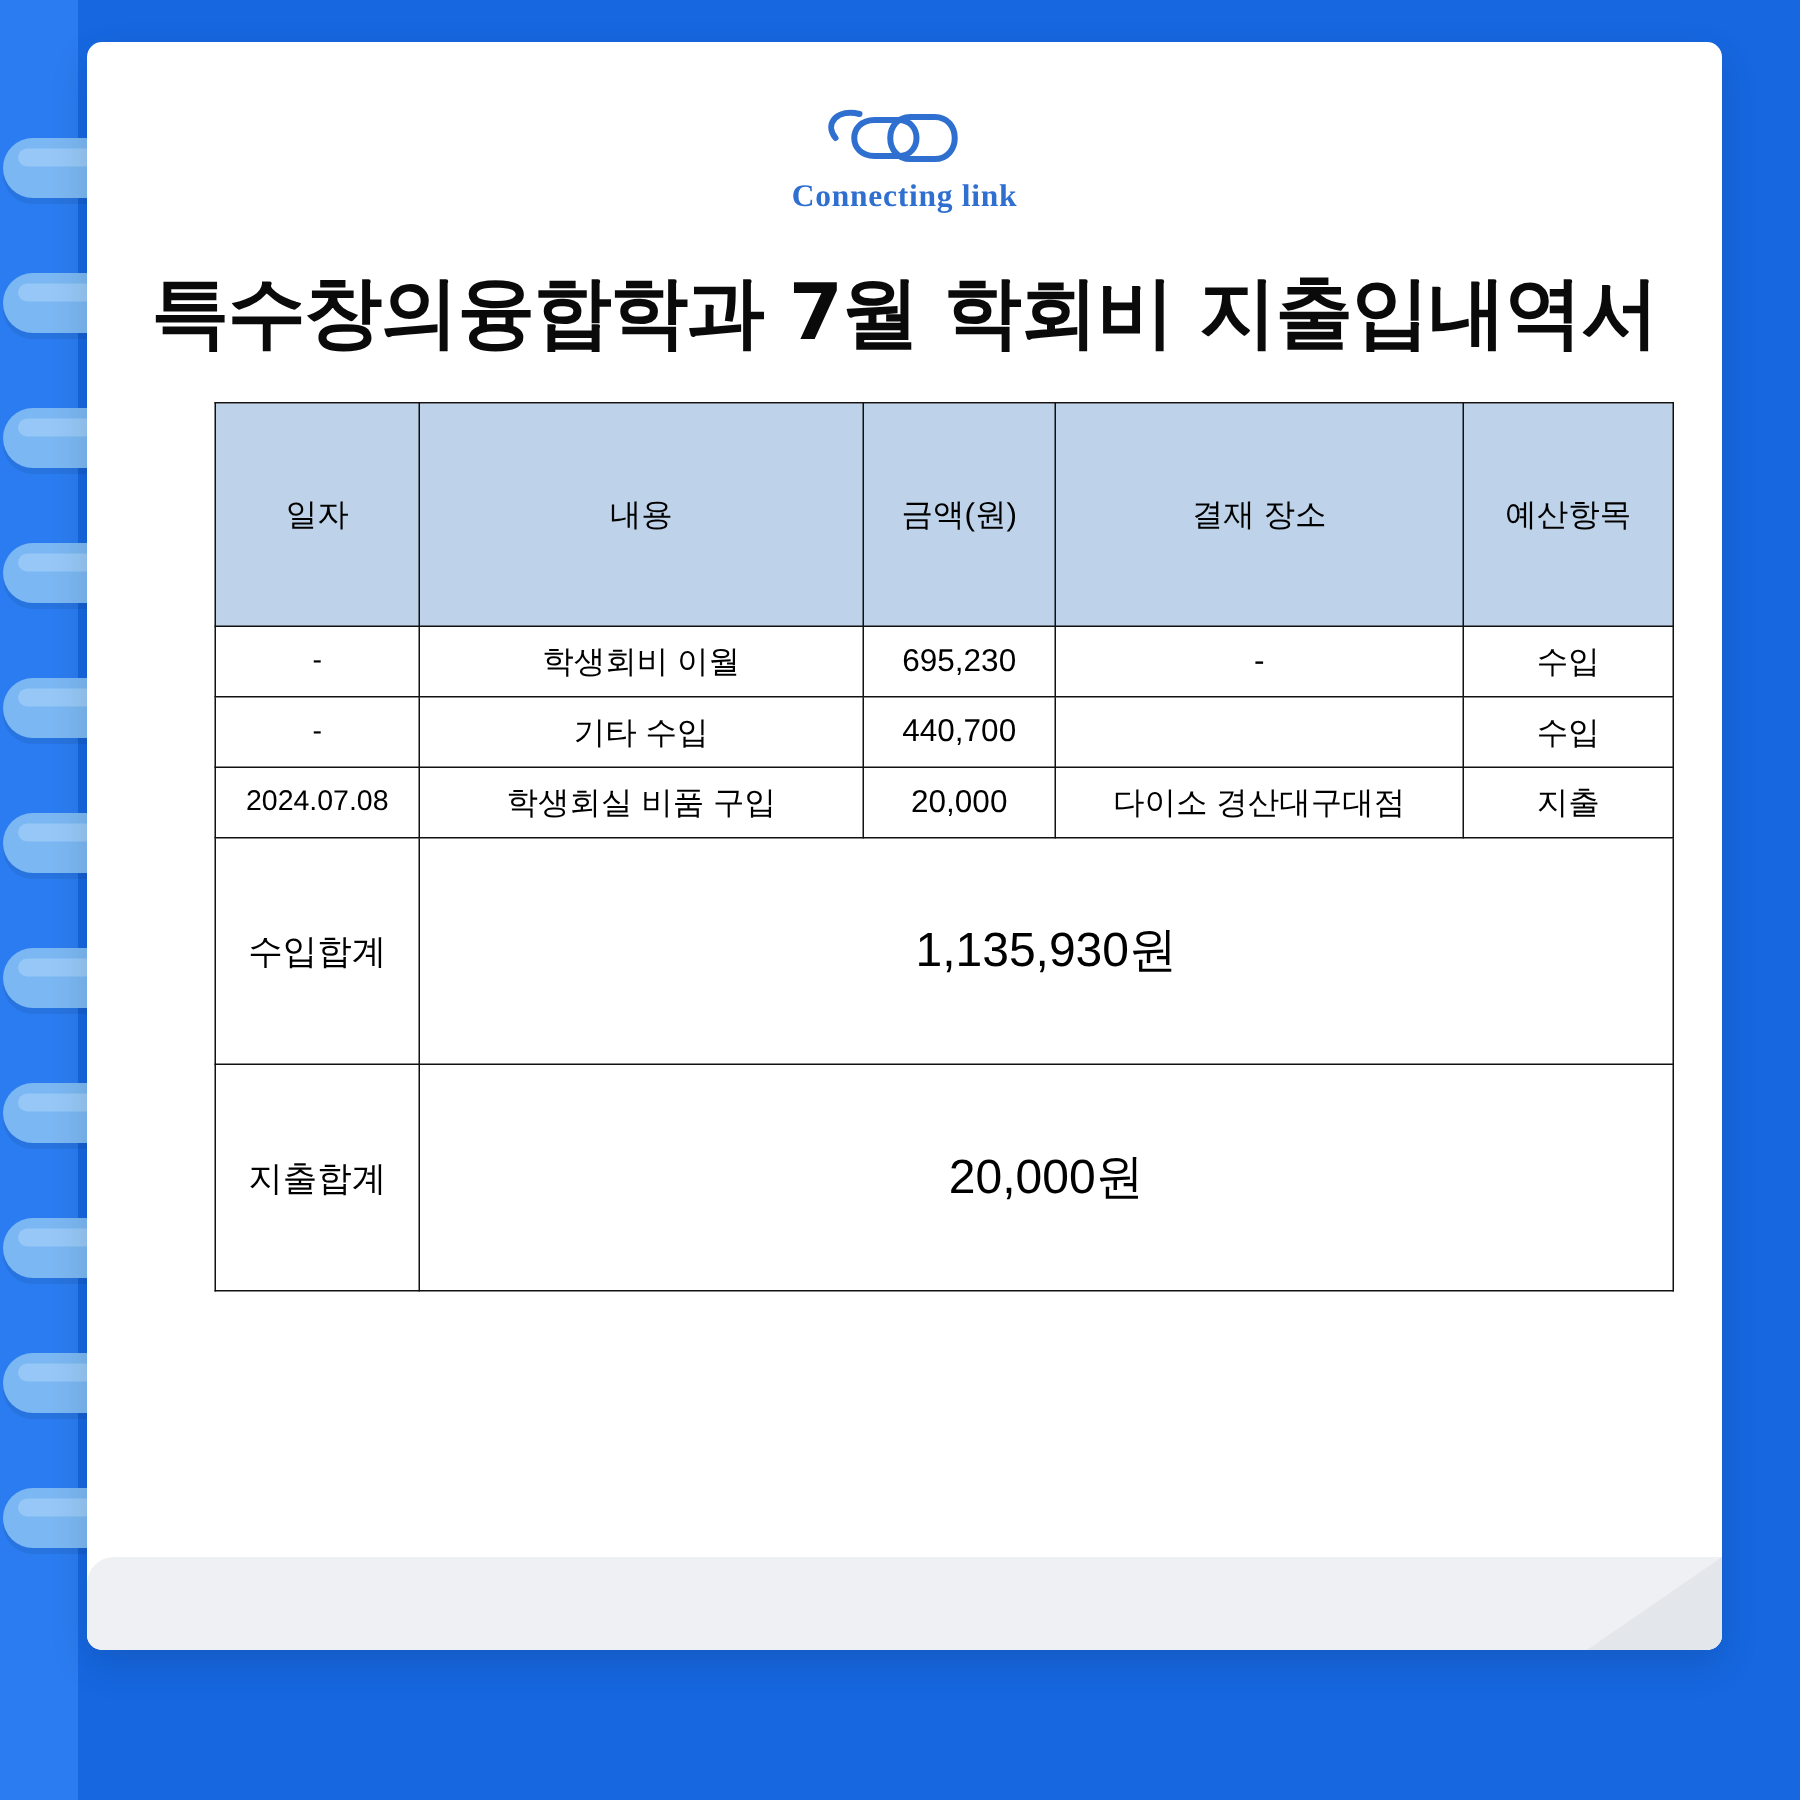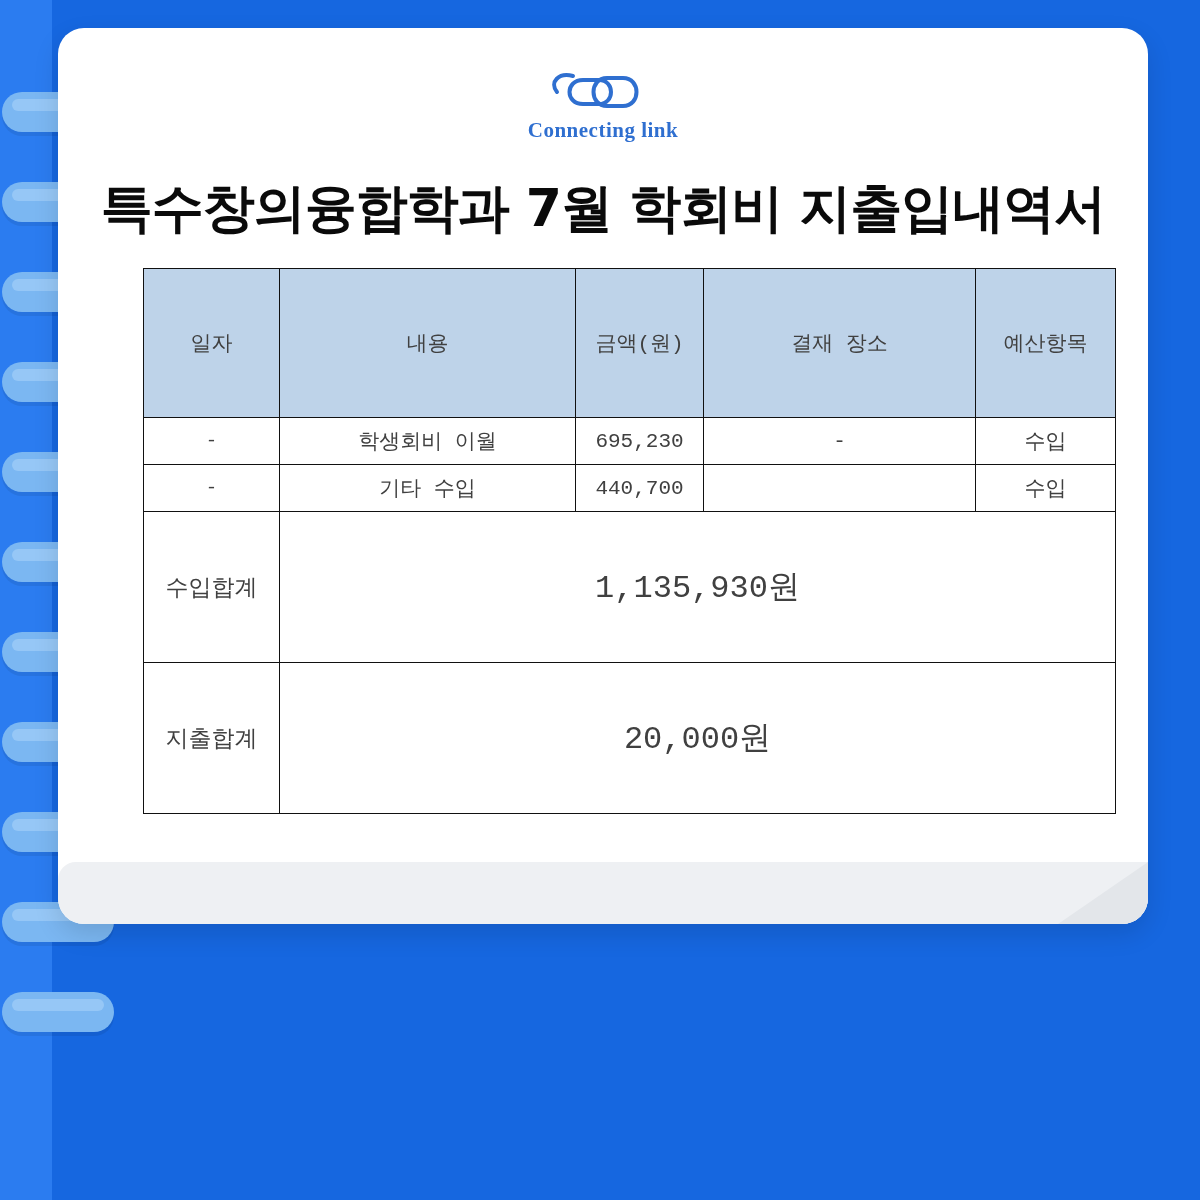--- a/index.html
+++ b/index.html
@@ -56,23 +56,23 @@
     border-radius: 8px;
     background: #96c7f6;
   }
 
   
   .paper {
     position: absolute;
     left: 58px;
     top: 28px;
     width: 1090px;
-    height: 896px;
+    height: 1072px;
     background: #ffffff;
-    border-radius: 26px;
+    border-radius: 10px;
     box-shadow: 0 10px 26px rgba(0, 0, 0, 0.12);
     overflow: hidden;
   }
   .paper-inner {
     position: absolute;
     inset: 0;
   }
   
   .paper-foot {
     position: absolute;
@@ -135,22 +135,22 @@
   .table-wrap {
     position: absolute;
     left: 85px;
     top: 240px;
     width: 920px;
   }
   table.ledger {
     width: 100%;
     border-collapse: collapse;
     table-layout: fixed;
-    font-family: Liberation Mono, monospace;
-    color: #404040;
+    font-family: Liberation Sans, sans-serif;
+    color: #000000;
   }
   table.ledger th,
   table.ledger td {
     border: 1.5px solid #111;
     text-align: center;
     vertical-align: middle;
     font-weight: normal;
     font-size: 21px;
     padding: 0;
   }
@@ -245,20 +245,27 @@
               <td class="cell-place">-</td>
               <td class="cell-budget">수입</td>
             </tr>
             <tr class="row-item">
               <td class="cell-date">-</td>
               <td class="cell-desc">기타 수입</td>
               <td class="cell-amount">440,700</td>
               <td class="cell-place"></td>
               <td class="cell-budget">수입</td>
             </tr>
+            <tr class="row-item">
+              <td class="cell-date">2024.07.08</td>
+              <td class="cell-desc">학생회실 비품 구입</td>
+              <td class="cell-amount">20,000</td>
+              <td class="cell-place">다이소 경산대구대점</td>
+              <td class="cell-budget">지출</td>
+            </tr>
 
             <tr class="summary">
               <td class="sum-label">수입합계</td>
               <td class="sum-value" colspan="4">1,135,930원</td>
             </tr>
             <tr class="summary">
               <td class="sum-label">지출합계</td>
               <td class="sum-value" colspan="4">20,000원</td>
             </tr>
           </tbody>

